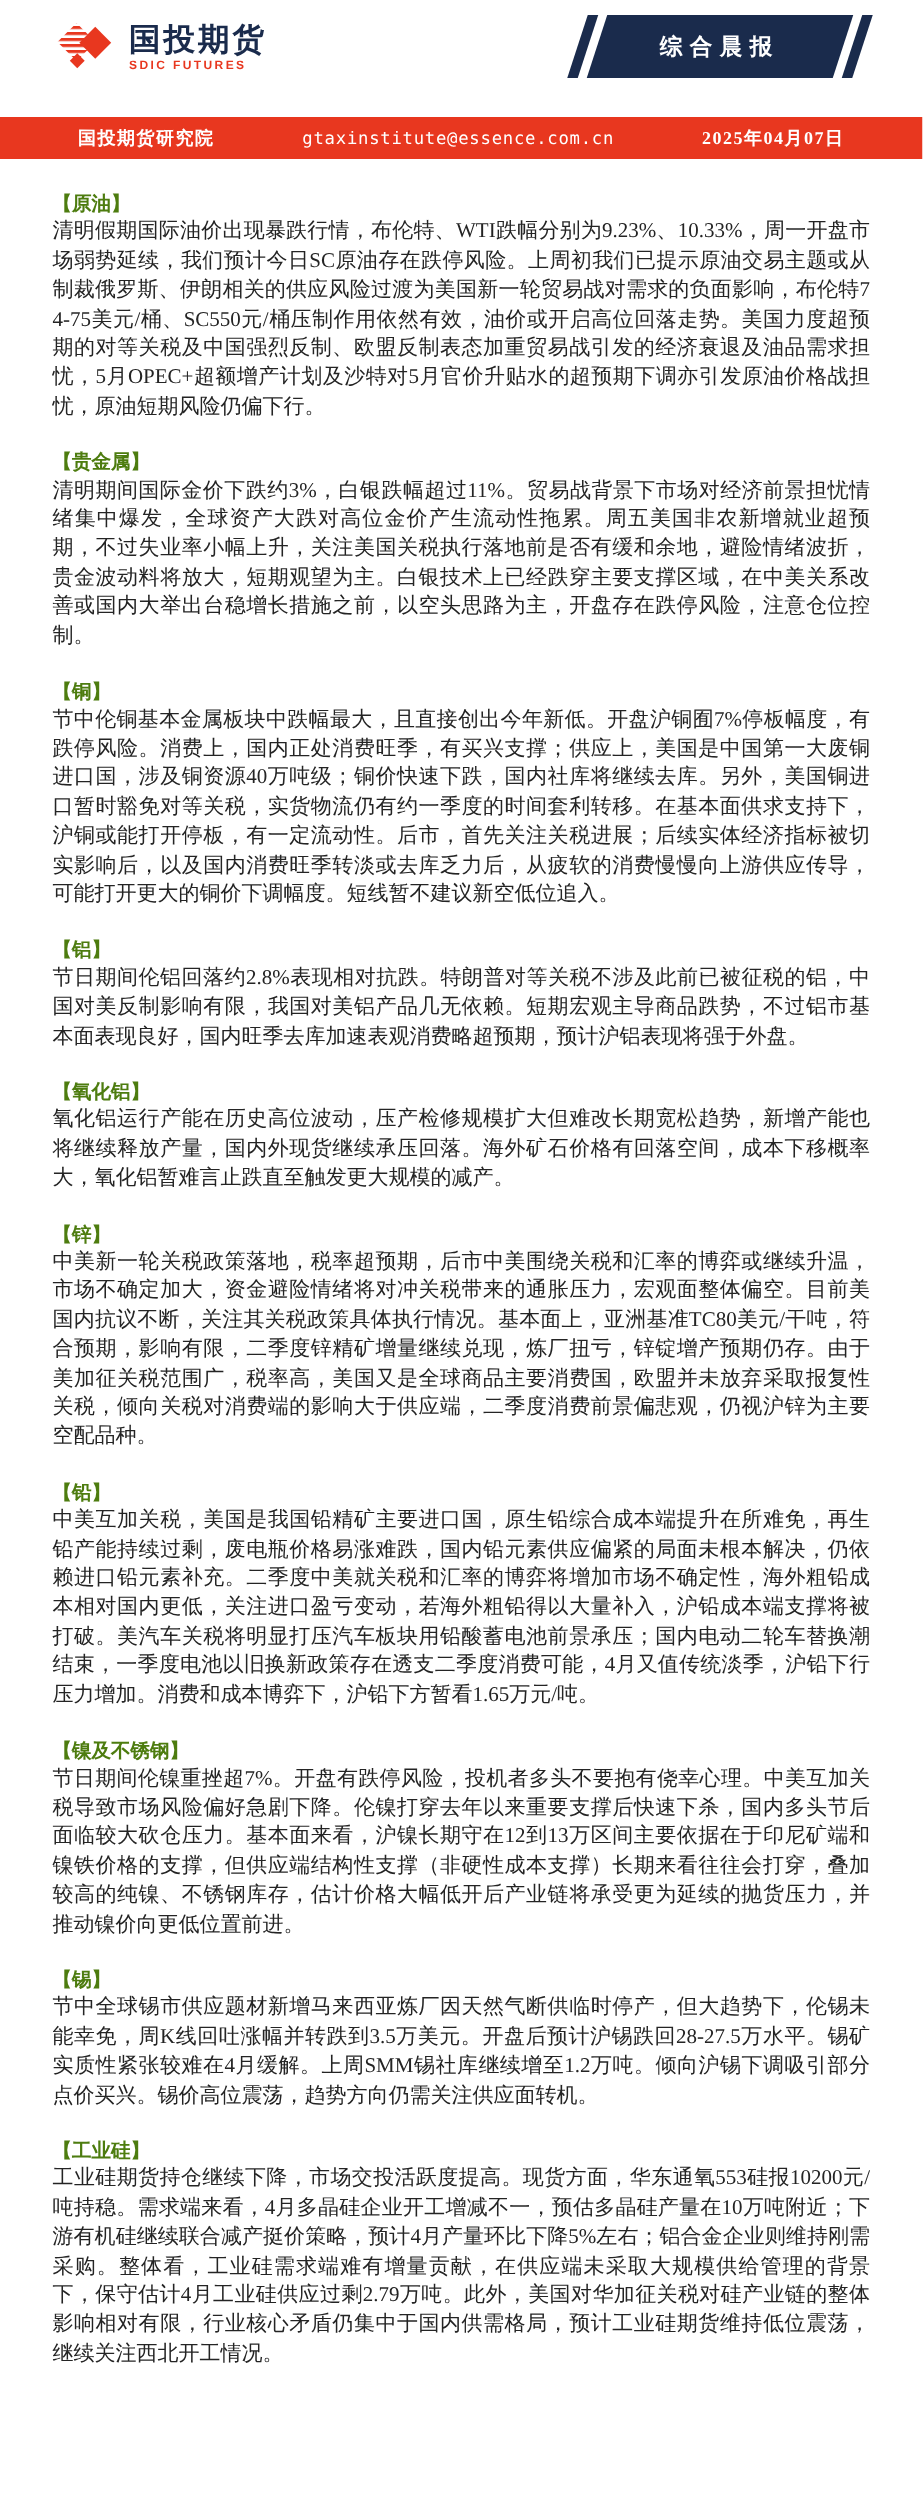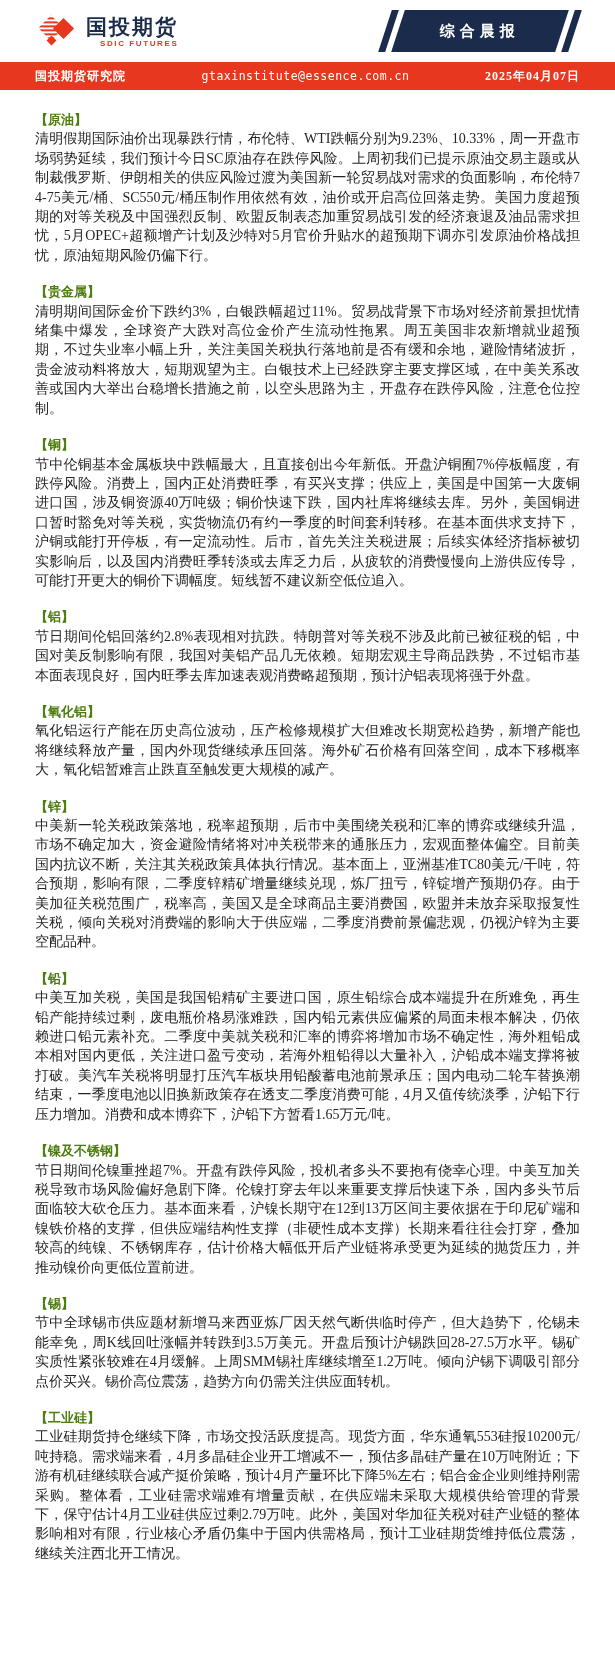--- a/index.html
+++ b/index.html
@@ -11,39 +11,38 @@
   body{
     width:615px;
     min-height:1680px;
     margin:0 auto;
     font-family:"Liberation Serif","DejaVu Serif",serif;
     color:#222222;
   }
   
   .topbar{
     position:relative;
-    height:62px;
+    height:78px;
     background:#ffffff;
   }
   .logo-wrap{
     position:absolute;
     left:34px;top:13px;
     display:flex;align-items:center;gap:8px;
   }
   .logo-mark{width:44px;height:38px;display:block;}
   .logo-text{display:flex;flex-direction:column;line-height:1;}
   .brand-cn{
     font-size:21px;font-weight:bold;color:var(--navy);
     letter-spacing:2px;font-family:"Liberation Sans","DejaVu Sans",sans-serif;
   }
   .brand-en{
     font-size:8px;font-weight:bold;color:var(--accent);
     letter-spacing:1.6px;margin-top:3px;
     font-family:"Liberation Sans","DejaVu Sans",sans-serif;
-    margin-left:14px;
   }
   .banner{
     position:absolute;
     right:40px;top:10px;
     height:42px;width:190px;
   }
   .banner .sliver-left,
   .banner .sliver-right,
   .banner .banner-body{
     position:absolute;top:0;bottom:0;
@@ -55,21 +54,21 @@
   .banner .sliver-right{right:0;width:7px;}
   .banner-label{
     transform:skewX(18deg);
     color:#ffffff;font-size:15px;font-weight:bold;letter-spacing:5px;
   }
   .infobar{
     height:28px;
     background:var(--accent);
     color:#ffffff;
     display:flex;align-items:center;
-    padding:0 35px;
+    padding:0 52px;
     font-size:12px;
   }
   .infobar .org{flex:0 0 auto;font-weight:bold;letter-spacing:1px;}
   .infobar .email{
     flex:1 1 auto;text-align:center;
     font-family:"DejaVu Sans Mono","Liberation Mono",monospace;
     font-size:11.5px;letter-spacing:0.5px;
   }
   .infobar .date{flex:0 0 auto;font-weight:bold;letter-spacing:1px;}
   

